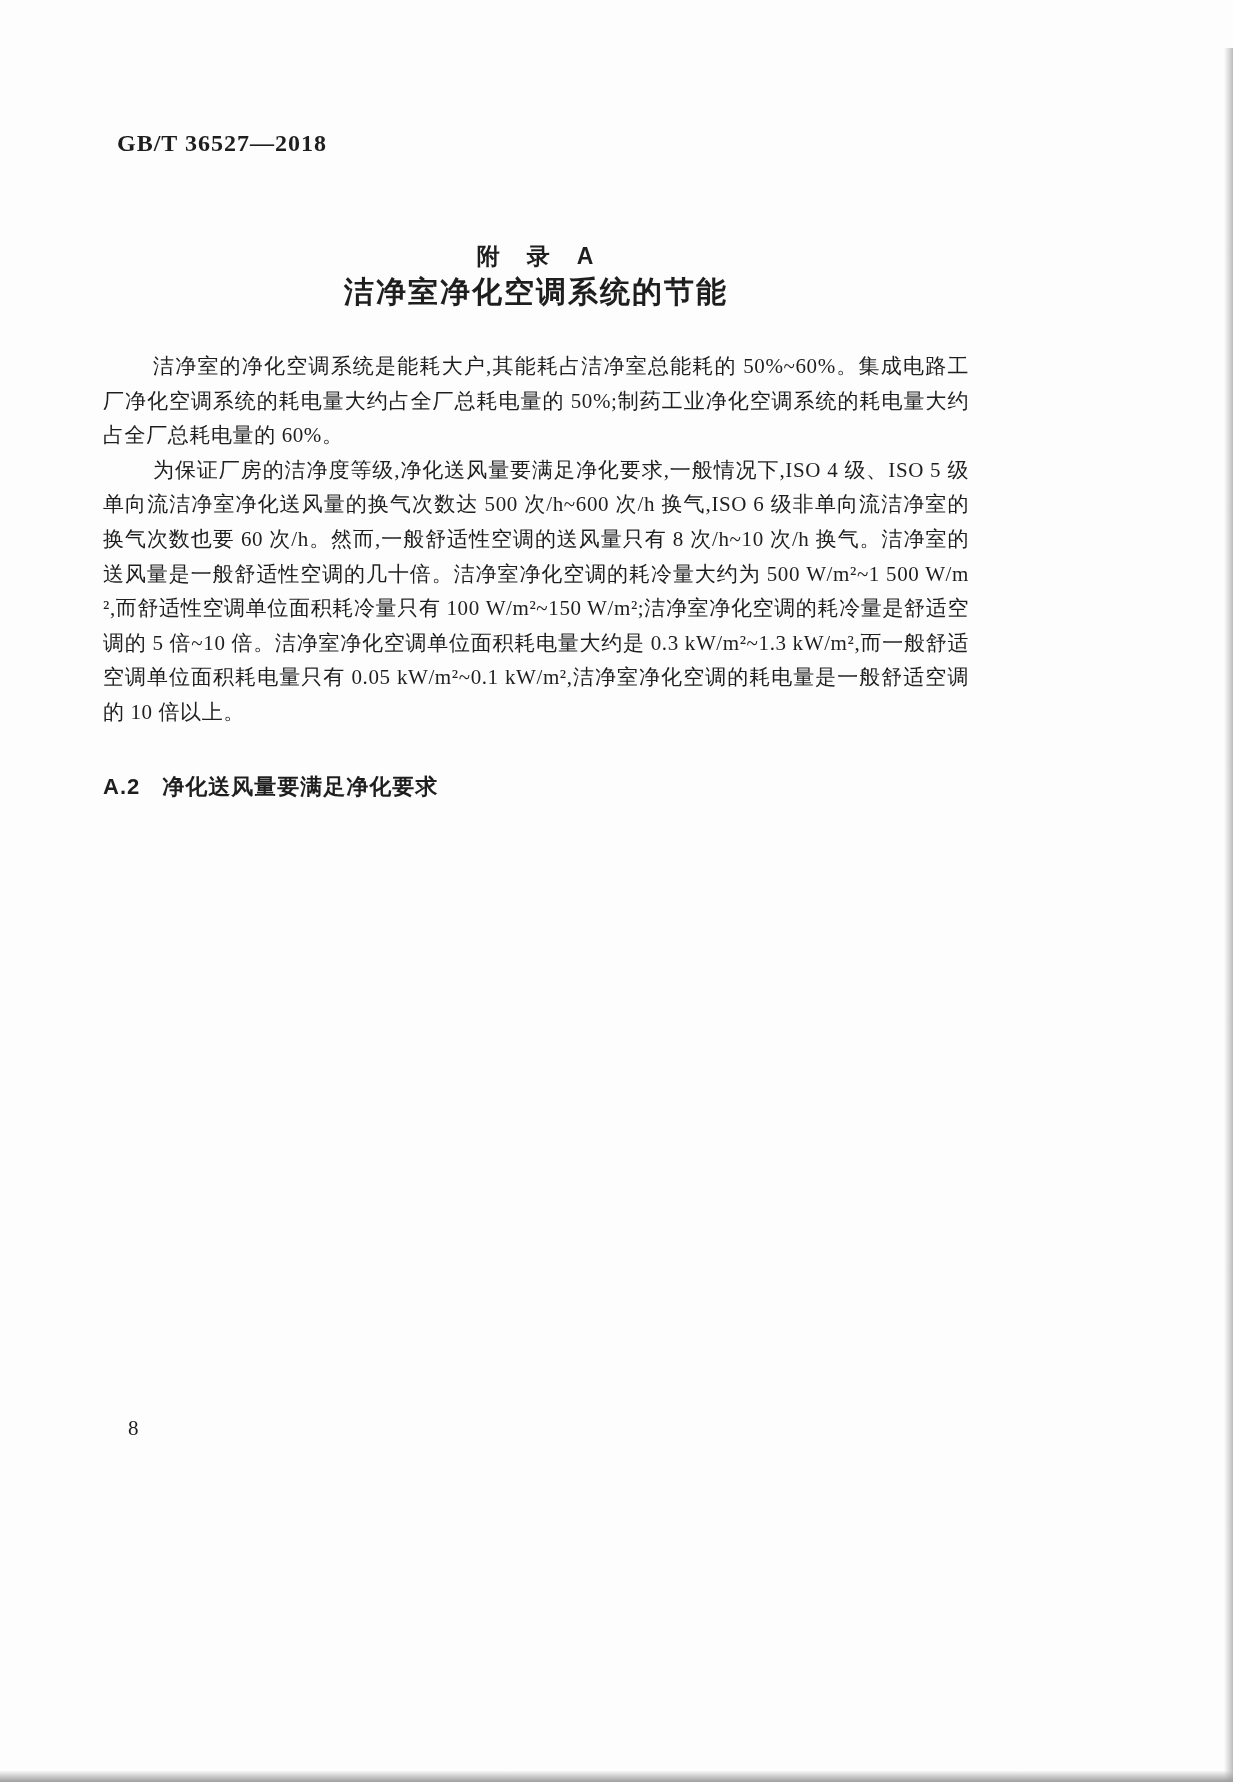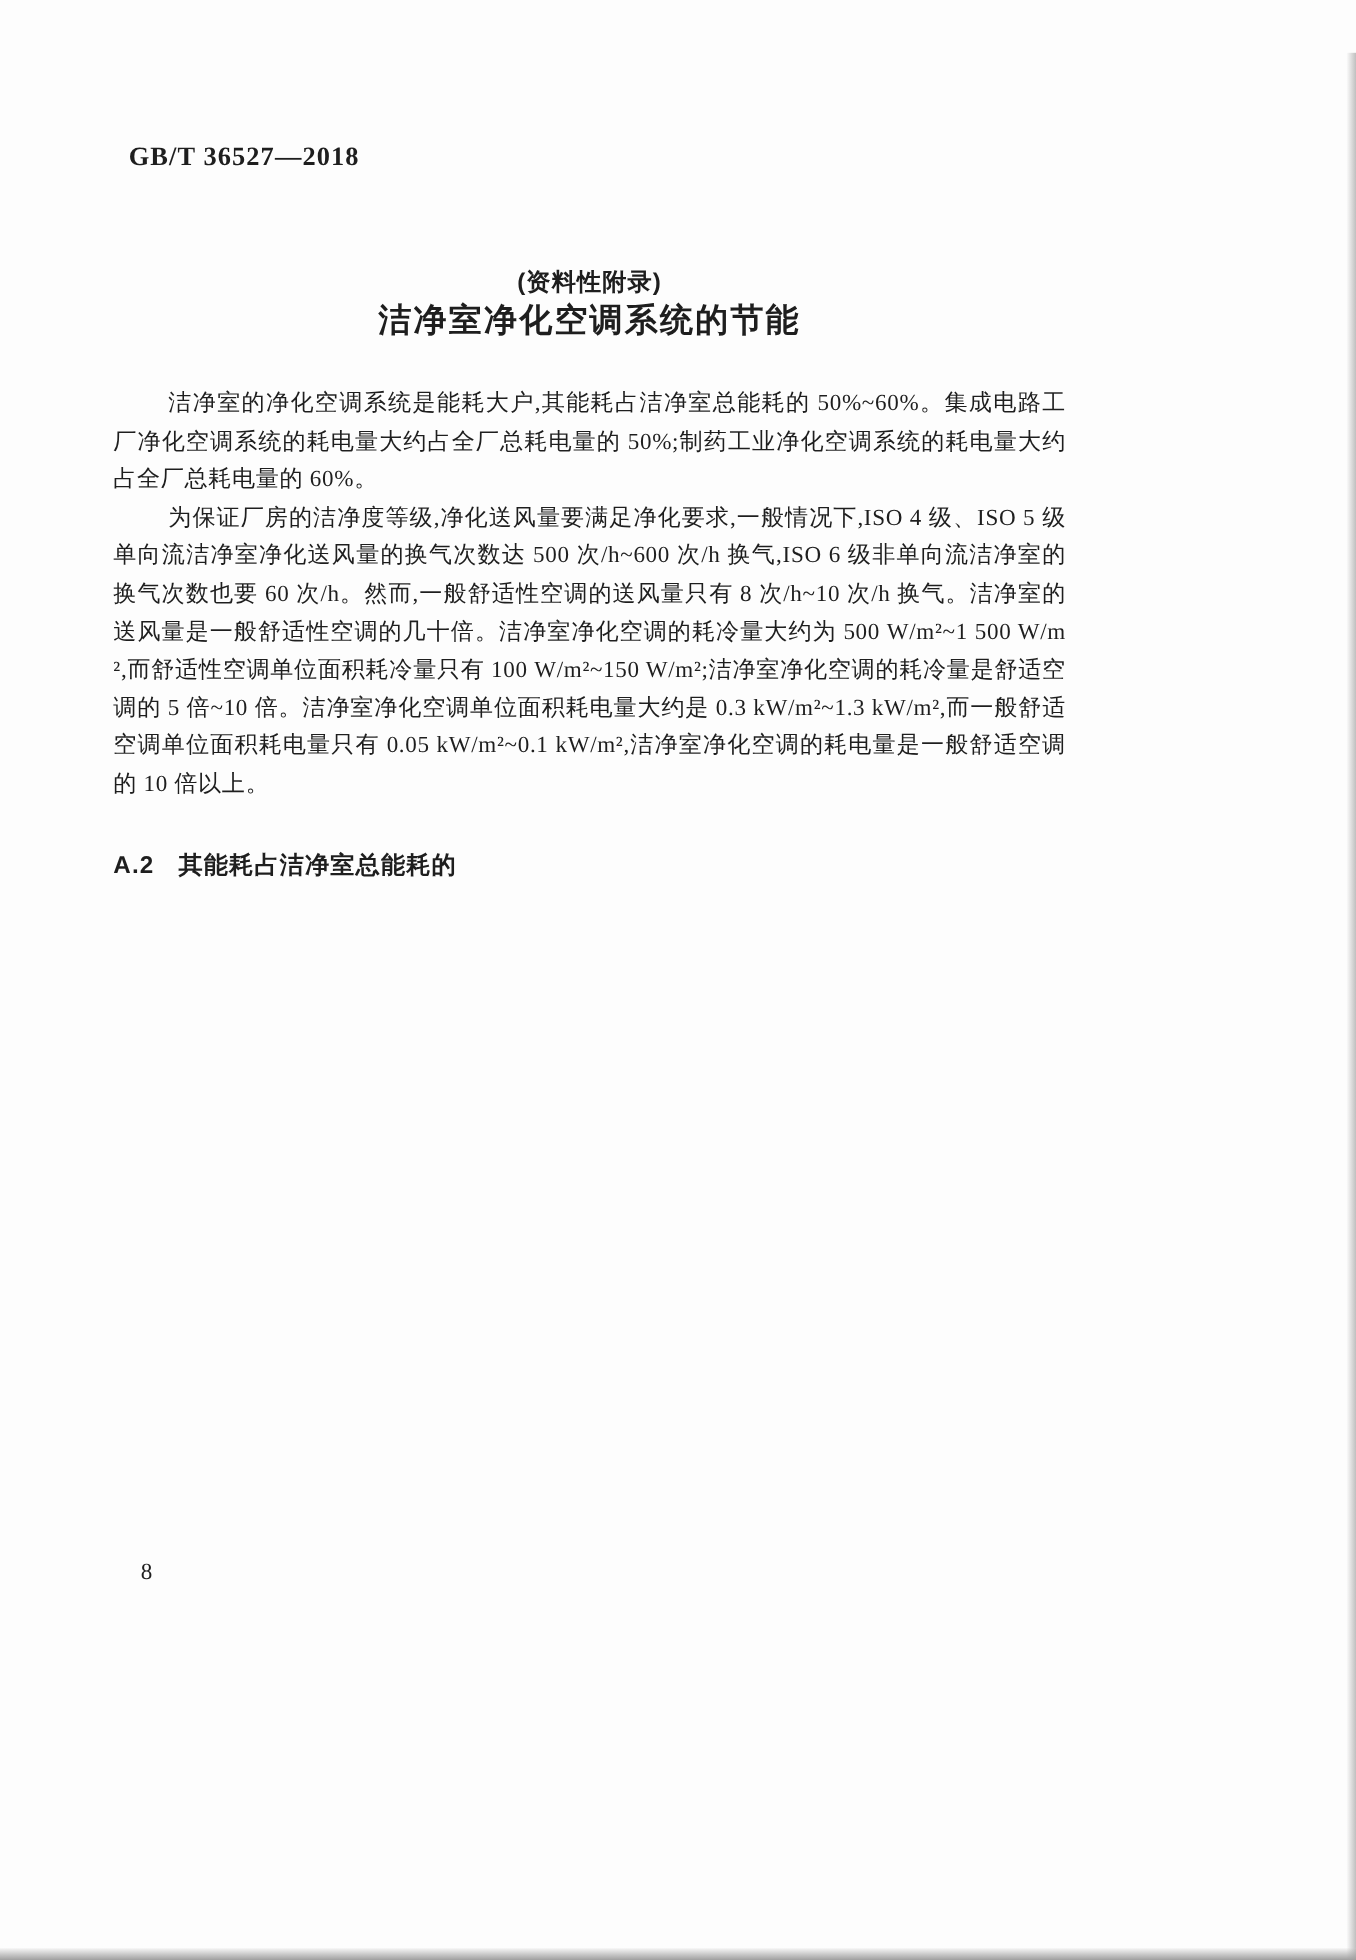--- a/index.html
+++ b/index.html
@@ -88,31 +88,31 @@
   }
 </style>
 </head>
 <body>
 
 <div class="page-inner">
 
   <div class="doc-header">GB/T 36527—2018</div>
 
   <div class="appendix-block">
-    <div class="appendix-subtitle">(资料性附录)</div>
+    <div class="appendix-title">附　录　A</div>
     <div class="appendix-heading">洁净室净化空调系统的节能</div>
   </div>
 
 
   <p class="body-para">洁净室的净化空调系统是能耗大户,其能耗占洁净室总能耗的 50%~60%。集成电路工厂净化空调系统的耗电量大约占全厂总耗电量的 50%;制药工业净化空调系统的耗电量大约占全厂总耗电量的 60%。</p>
 
   <p class="body-para">为保证厂房的洁净度等级,净化送风量要满足净化要求,一般情况下,ISO 4 级、ISO 5 级单向流洁净室净化送风量的换气次数达 500 次/h~600 次/h 换气,ISO 6 级非单向流洁净室的换气次数也要 60 次/h。然而,一般舒适性空调的送风量只有 8 次/h~10 次/h 换气。洁净室的送风量是一般舒适性空调的几十倍。洁净室净化空调的耗冷量大约为 500 W/m²~1 500 W/m²,而舒适性空调单位面积耗冷量只有 100 W/m²~150 W/m²;洁净室净化空调的耗冷量是舒适空调的 5 倍~10 倍。洁净室净化空调单位面积耗电量大约是 0.3 kW/m²~1.3 kW/m²,而一般舒适空调单位面积耗电量只有 0.05 kW/m²~0.1 kW/m²,洁净室净化空调的耗电量是一般舒适空调的 10 倍以上。</p>
 
   <div class="section-heading" style="margin-top:42px;">
-    <span class="section-label">A.2</span><span class="section-title">其能耗占洁净室总能耗的</span>
+    <span class="section-label">A.2</span><span class="section-title">净化送风量要满足净化要求</span>
   </div>
 
 
 </div>
 
 <div class="page-number">8</div>
 
 <div class="scan-edge-right"></div>
 <div class="scan-edge-bottom"></div>
 

